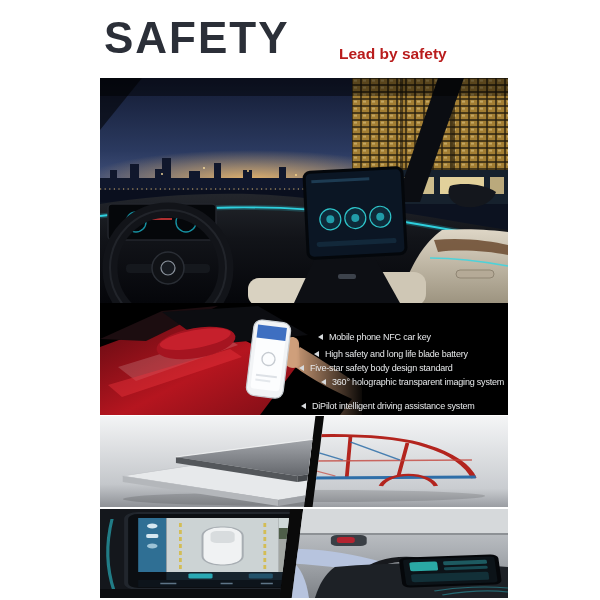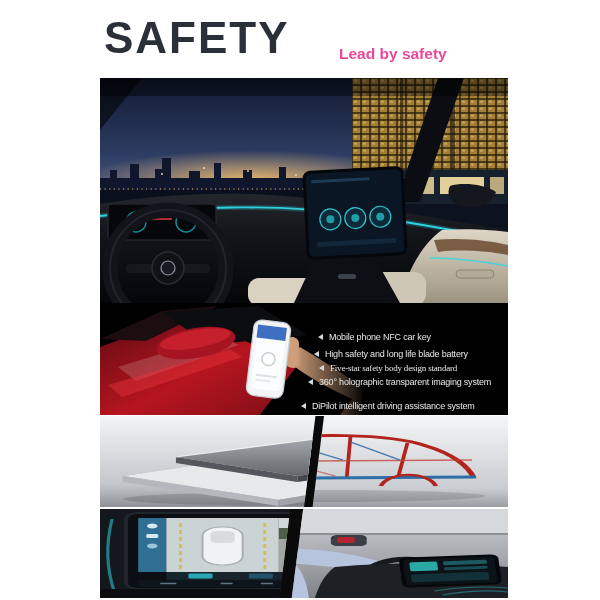--- a/index.html
+++ b/index.html
@@ -3,21 +3,21 @@
 <meta charset="utf-8">
 <style>
   * { margin:0; padding:0; box-sizing:border-box; }
   body { background:#ffffff; font-family:"Liberation Sans", sans-serif; }
   .page { position:relative; width:600px; height:600px; background:#ffffff; overflow:hidden; }
 
   
   .title { position:absolute; left:104px; top:16px; font-size:44px; font-weight:800;
            letter-spacing:2px; color:#2b2f38; line-height:1; }
   .subtitle { position:absolute; left:339px; top:46px; font-size:15.5px; font-weight:700;
-              color:#ec4899; line-height:1; }
+              color:#b91c1c; line-height:1; }
 
   
   .hero  { position:absolute; left:100px; top:78px;  width:408px; height:225px; background:#0c1220; overflow:hidden; }
   .row2  { position:absolute; left:100px; top:303px; width:408px; height:112px; background:#000; overflow:hidden; }
   .row3  { position:absolute; left:100px; top:416px; width:408px; height:91px;  background:#0a0a0a; overflow:hidden; }
   .row4  { position:absolute; left:100px; top:509px; width:408px; height:89px;  background:#0a0a0a; overflow:hidden; }
   .panel { position:absolute; inset:0; }
   .panel svg, .hero svg, .row2 svg { display:block; width:100%; height:100%; }
 
   .row3 .panel-left  { clip-path:polygon(0 0, 52.8% 0, 50.0% 100%, 0 100%); }
@@ -27,22 +27,22 @@
 
   
   .features { position:absolute; inset:0; z-index:5;border-radius:29px; }
   .feature-item { position:absolute; display:flex; align-items:center; height:12px;
                   color:#e6e8ea; font-size:9px; letter-spacing:-0.2px; white-space:nowrap; }
   .feature-item .tri { width:0; height:0; border-top:3.5px solid transparent;
                        border-bottom:3.5px solid transparent; border-right:5px solid #d7dadd;
                        margin-right:6px; flex:0 0 auto; }
   .fi-1 { top:28px; left:218px; }
   .fi-2 { top:45px; left:214px; }
-  .fi-3 { top:59px; left:219px;font-family:Liberation Serif, serif; }
-  .fi-4 { top:73px; left:208px; }
+  .fi-3 { top:59px; left:199px; }
+  .fi-4 { top:73px; left:221px; }
   .fi-5 { top:87px; left:201px;margin-top:10px; }
 </style>
 </head>
 <body>
 
 <div class="page">
 
   <div class="title">SAFETY</div>
   <div class="subtitle">Lead by safety</div>
 

